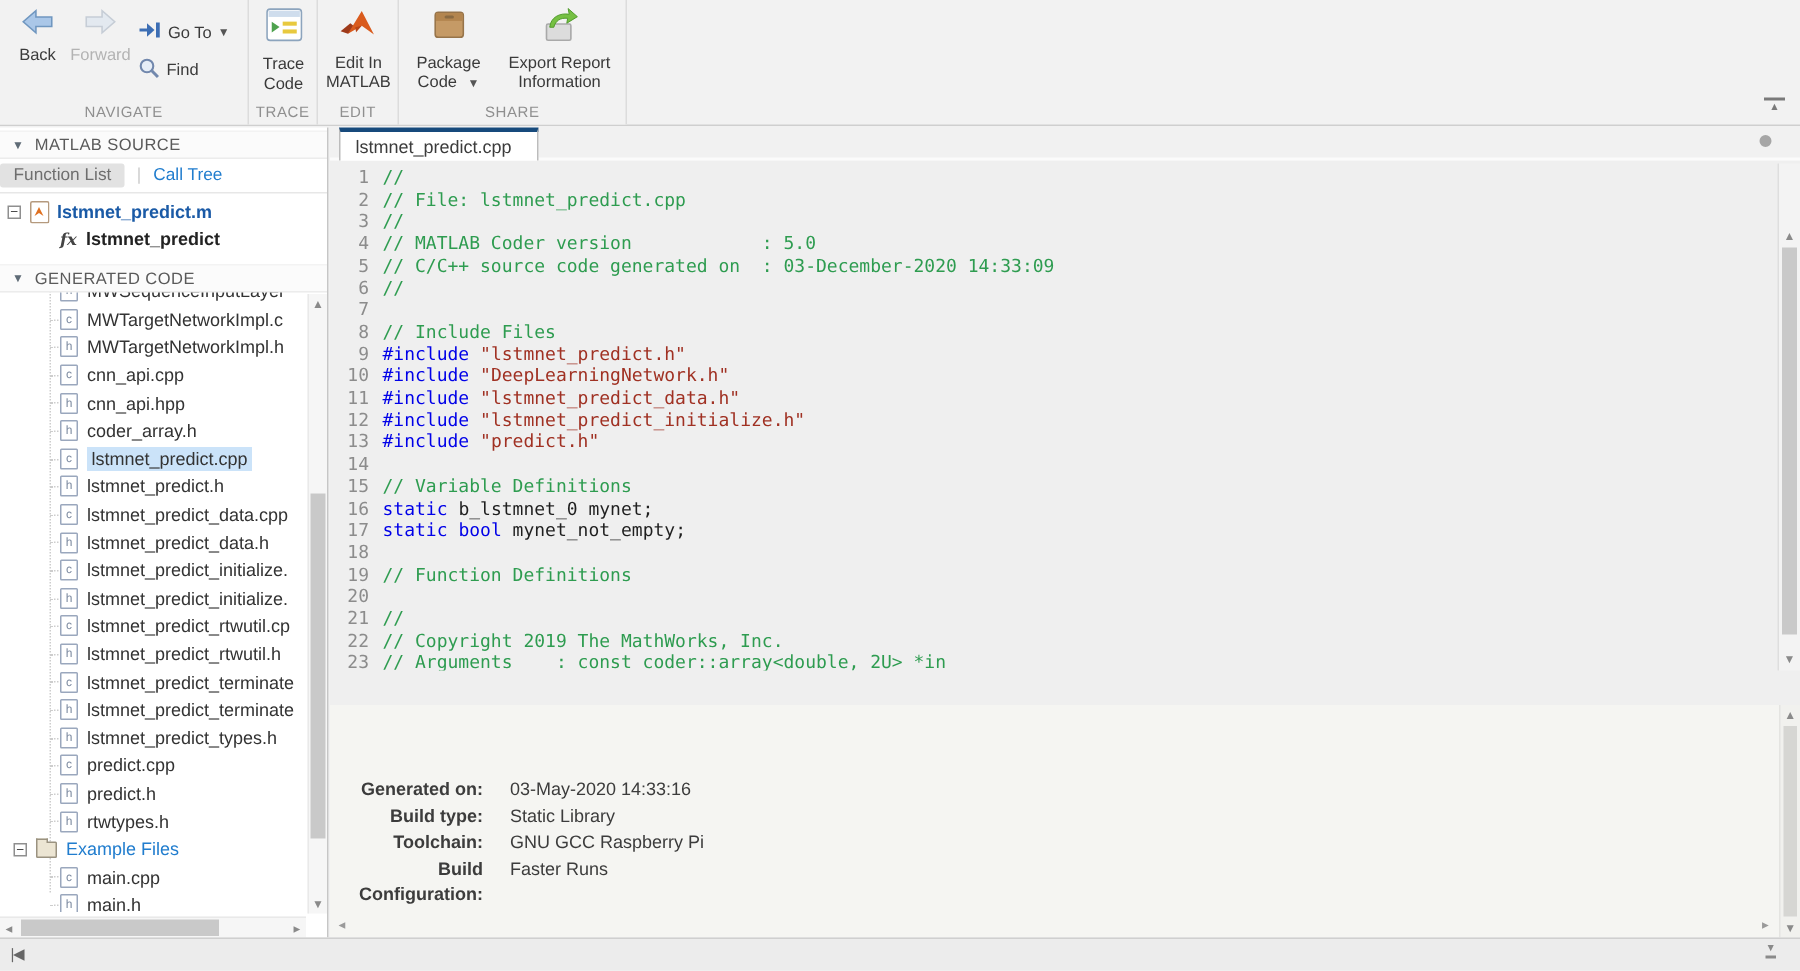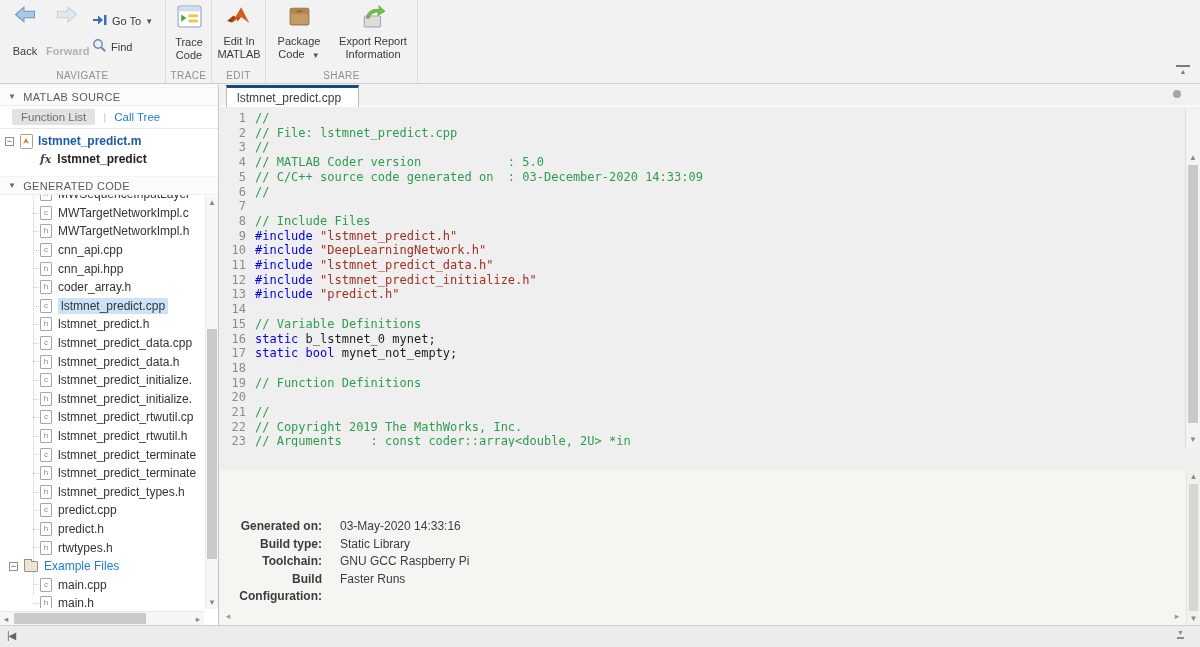--- a/index.html
+++ b/index.html
@@ -13,34 +13,34 @@
 
   
   #ribbon{position:absolute;left:0;top:0;width:1200px;height:84px;background:#f2f2f2;border-bottom:1px solid #cfcfcf;}
   .rgroup{position:absolute;top:0;height:83px;border-right:1px solid #dcdcdc;background:#f2f2f2;}
   .rgroup-label{position:absolute;bottom:2px;left:0;width:100%;text-align:center;font-size:10px;color:#8f8f8f;letter-spacing:.4px;}
   .nav-g{left:0;width:166px;}
   .trace-g{left:166px;width:46px;}
   .edit-g{left:212px;width:54px;}
   .share-g{left:266px;width:152px;}
   .small-btn{position:absolute;width:42px;text-align:center;cursor:default;}
-  .small-btn .lbl{font-size:11px;color:#3a3a3a;margin-top:17px;text-align:center;}
+  .small-btn .lbl{font-size:11px;color:#3a3a3a;margin-top:2px;text-align:center;}
   .small-btn.disabled .lbl{color:#b3b3b3;}
   .row-btn{position:absolute;display:flex;align-items:center;font-size:11px;color:#3a3a3a;}
   .row-btn .lbl{margin-left:4px;}
   .caret{font-size:8px;color:#555;margin-left:4px;}
   .big-btn{position:absolute;top:4px;display:flex;flex-direction:column;align-items:center;}
   .big-btn .lbl{font-size:11px;line-height:13px;color:#3a3a3a;text-align:center;margin-top:3px;}
   .ribbon-collapse{position:absolute;right:10px;bottom:8px;width:14px;text-align:center;border-top:2px solid #7a7a7a;padding-top:1px;font-size:7px;color:#7a7a7a;line-height:7px;}
 
   
   #sidebar{position:absolute;left:0;top:85px;width:219px;bottom:22px;background:#fff;border-right:1px solid #c6c6c6;}
   .sb-header{height:19px;display:flex;align-items:center;padding-left:8px;color:#5a5a5a;font-size:11px;background:#fbfbfb;border-bottom:1px solid #ececec;border-top:1px solid #f3f3f3;letter-spacing:.3px;}
   .sb-header .tri{font-size:8px;color:#5f6b76;margin-right:7px;}
-  .source-tabs{height:23px;display:flex;align-items:center;padding-left:12px;border-bottom:1px solid #e7e7e7;background:#fff;font-size:11.5px;}
+  .source-tabs{height:23px;display:flex;align-items:center;padding-left:0;border-bottom:1px solid #e7e7e7;background:#fff;font-size:11.5px;}
   .fl-tab{background:#e2e2e2;color:#6e6e6e;padding:2px 9px;border-radius:2px;}
   .tab-div{color:#cccccc;margin:0 8px;}
   .ct-tab{color:var(--link);}
   .tree{padding:3px 0 8px 0;}
   .tree-row{height:18px;display:flex;align-items:center;font-size:12px;}
   .expander{width:9px;height:9px;border:1px solid #8f8f8f;background:#fff;margin-left:5px;font-size:9px;line-height:6px;text-align:center;color:#444;flex:0 0 9px;}
   .m-name{font-weight:bold;color:#1a5aa6;margin-left:5px;}
   .fx-row{padding-left:40px;}
   .fx{font-family:"DejaVu Serif",serif;font-style:italic;font-weight:bold;font-size:11px;color:#444;}
   .fn-name{font-weight:bold;color:#222;margin-left:6px;}
@@ -105,21 +105,21 @@
   <div id="ribbon">
     <div class="rgroup nav-g">
       <div class="small-btn" style="left:4px;top:5px;">
         <span>
           <svg width="24" height="19" viewBox="0 0 22 18">
               <path d="M10 2 L10 6 L20 6 L20 12 L10 12 L10 16 L2 9 Z" fill="#aac7e8" stroke="#7097c0"></path>
             </svg>
         </span>
         <div class="lbl">Back</div>
       </div>
-      <div class="small-btn disabled" style="left:46px;top:5px;font-weight:bold;">
+      <div class="small-btn disabled" style="left:46px;top:5px;">
         <span>
           <svg width="24" height="19" viewBox="0 0 22 18">
               <path d="M12 2 L12 6 L2 6 L2 12 L12 12 L12 16 L20 9 Z" fill="#e3e9f0" stroke="#c6cdd6"></path>
             </svg>
         </span>
         <div class="lbl">Forward</div>
       </div>
       <div class="row-btn" style="left:92px;top:13px;">
         <span>
           <svg width="16" height="14" viewBox="0 0 16 14">

